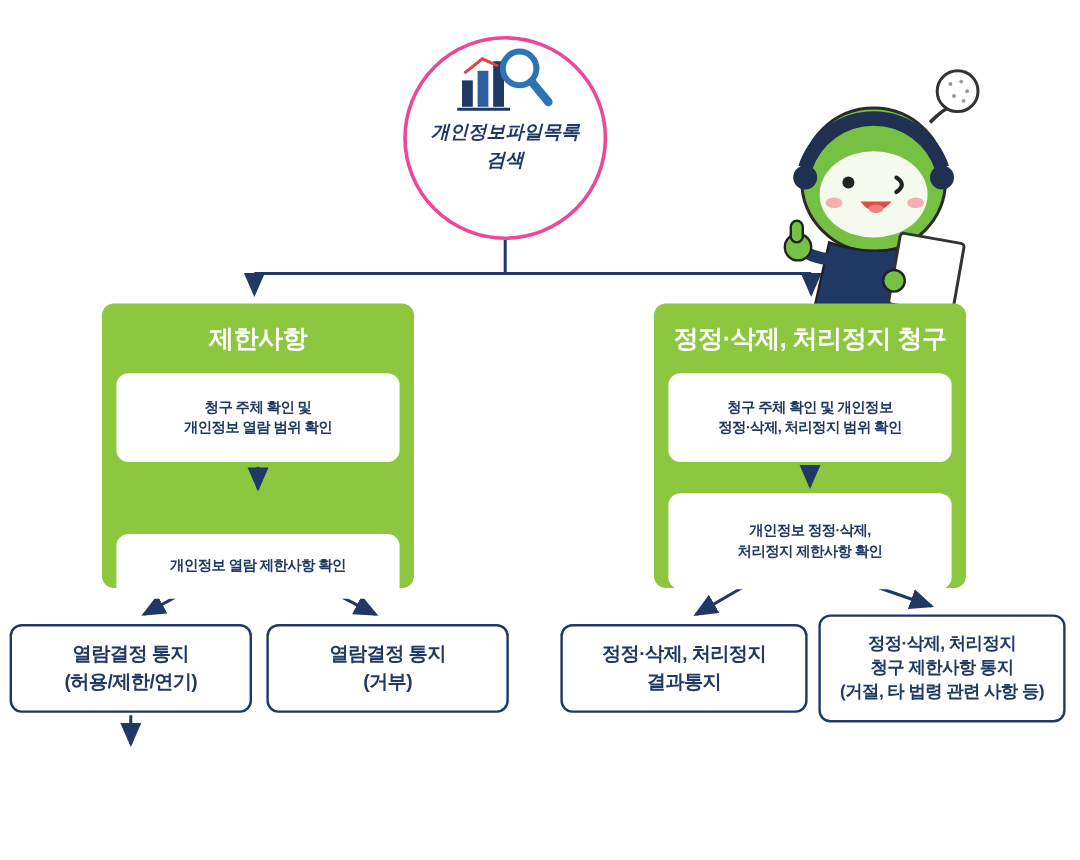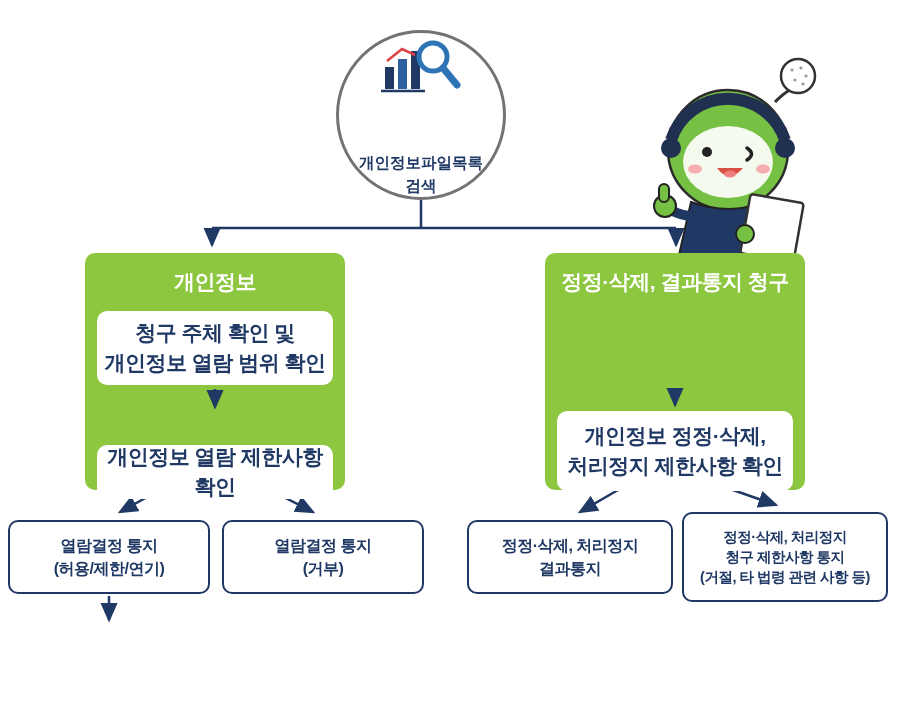--- a/index.html
+++ b/index.html
@@ -6,22 +6,22 @@
   .canvas{
     position:relative;width:900px;height:717px;background:#ffffff;
     font-family:"Liberation Sans",sans-serif;overflow:hidden;
   }
   svg.layer{position:absolute;left:0;top:0;width:900px;height:717px;pointer-events:none;}
   #layer-back{z-index:1;}
   #layer-front{z-index:4;}
 
   .root-circle{
     position:absolute;left:336px;top:30px;width:170px;height:170px;box-sizing:border-box;
-    background:#fff;border:3px solid #737373;border-radius:50%;
-    display:flex;flex-direction:column;align-items:center;justify-content:space-between;z-index:2;
+    background:#fff;border:3px solid #ec4899;border-radius:50%;
+    display:flex;flex-direction:column;align-items:center;justify-content:flex-start;z-index:2;font-style:italic;
   }
   .root-icon{width:92px;height:60px;margin-top:2px;}
   .root-label{
     white-space:pre-line;text-align:center;color:#1F3864;font-size:15.5px;font-weight:700;
     line-height:1.5;margin-top:4px;
   }
 
   .mascot{position:absolute;left:633px;top:52px;width:196px;height:203px;z-index:2;}
 
   .green-box{
@@ -30,21 +30,21 @@
   .green-box.left{left:85px;top:253px;}
   .green-box.right{left:545px;top:253px;}
   .green-title{
     position:absolute;left:0;right:0;top:0;height:58px;
     display:flex;align-items:center;justify-content:center;
     color:#ffffff;font-size:21px;font-weight:bold;letter-spacing:-0.5px;
   }
   .white-step{
     position:absolute;left:12px;width:236px;background:#ffffff;border-radius:10px;
     display:flex;align-items:center;justify-content:center;text-align:center;
-    color:#1F3864;font-size:21px;font-weight:600;line-height:1.45;white-space:pre-line;
+    color:#1F3864;font-size:12px;font-weight:600;line-height:1.45;white-space:pre-line;
     letter-spacing:-0.5px;
   }
   .step-1{top:58px;height:74px;}
   .step-l2{top:160px;height:54px;margin-top:32px;}
   .step-r2{top:158px;height:80px;}
 
   .outcome{
     position:absolute;background:#ffffff;border:2px solid #1F3864;border-radius:10px;
     box-sizing:border-box;display:flex;align-items:center;justify-content:center;text-align:center;
     color:#1F3864;font-size:16px;font-weight:600;line-height:1.45;white-space:pre-line;z-index:3;
@@ -129,28 +129,30 @@
       <rect x="112" y="146" width="54" height="60" rx="3" fill="#ffffff" stroke="#333" stroke-width="2.5"></rect>
     </g>
     <circle cx="112" cy="182" r="9" fill="#76C043" stroke="#222" stroke-width="2"></circle>
 
     <path d="M56,164 Q42,162 36,156" fill="none" stroke="#1F3864" stroke-width="10" stroke-linecap="round"></path>
     <circle cx="32" cy="154" r="11" fill="#76C043" stroke="#222" stroke-width="2"></circle>
     <rect x="26" y="132" width="10" height="18" rx="5" fill="#76C043" stroke="#222" stroke-width="2"></rect>
   </svg>
 
   <div class="green-box left">
-    <div class="green-title">개인정보</div>
+    <div class="green-title">제한사항</div>
     <div class="white-step step-1">청구 주체 확인 및
 개인정보 열람 범위 확인</div>
     <div class="white-step step-l2">개인정보 열람 제한사항 확인</div>
   </div>
 
   <div class="green-box right">
-    <div class="green-title">정정·삭제, 결과통지 청구</div>
+    <div class="green-title">정정·삭제, 처리정지 청구</div>
+    <div class="white-step step-1">청구 주체 확인 및 개인정보
+정정·삭제, 처리정지 범위 확인</div>
     <div class="white-step step-r2">개인정보 정정·삭제,
 처리정지 제한사항 확인</div>
   </div>
 
   <div class="outcome" id="outcome-a">열람결정 통지
 (허용/제한/연기)</div>
   <div class="outcome" id="outcome-b">열람결정 통지
 (거부)</div>
   <div class="outcome" id="outcome-c">정정·삭제, 처리정지
 결과통지</div>

